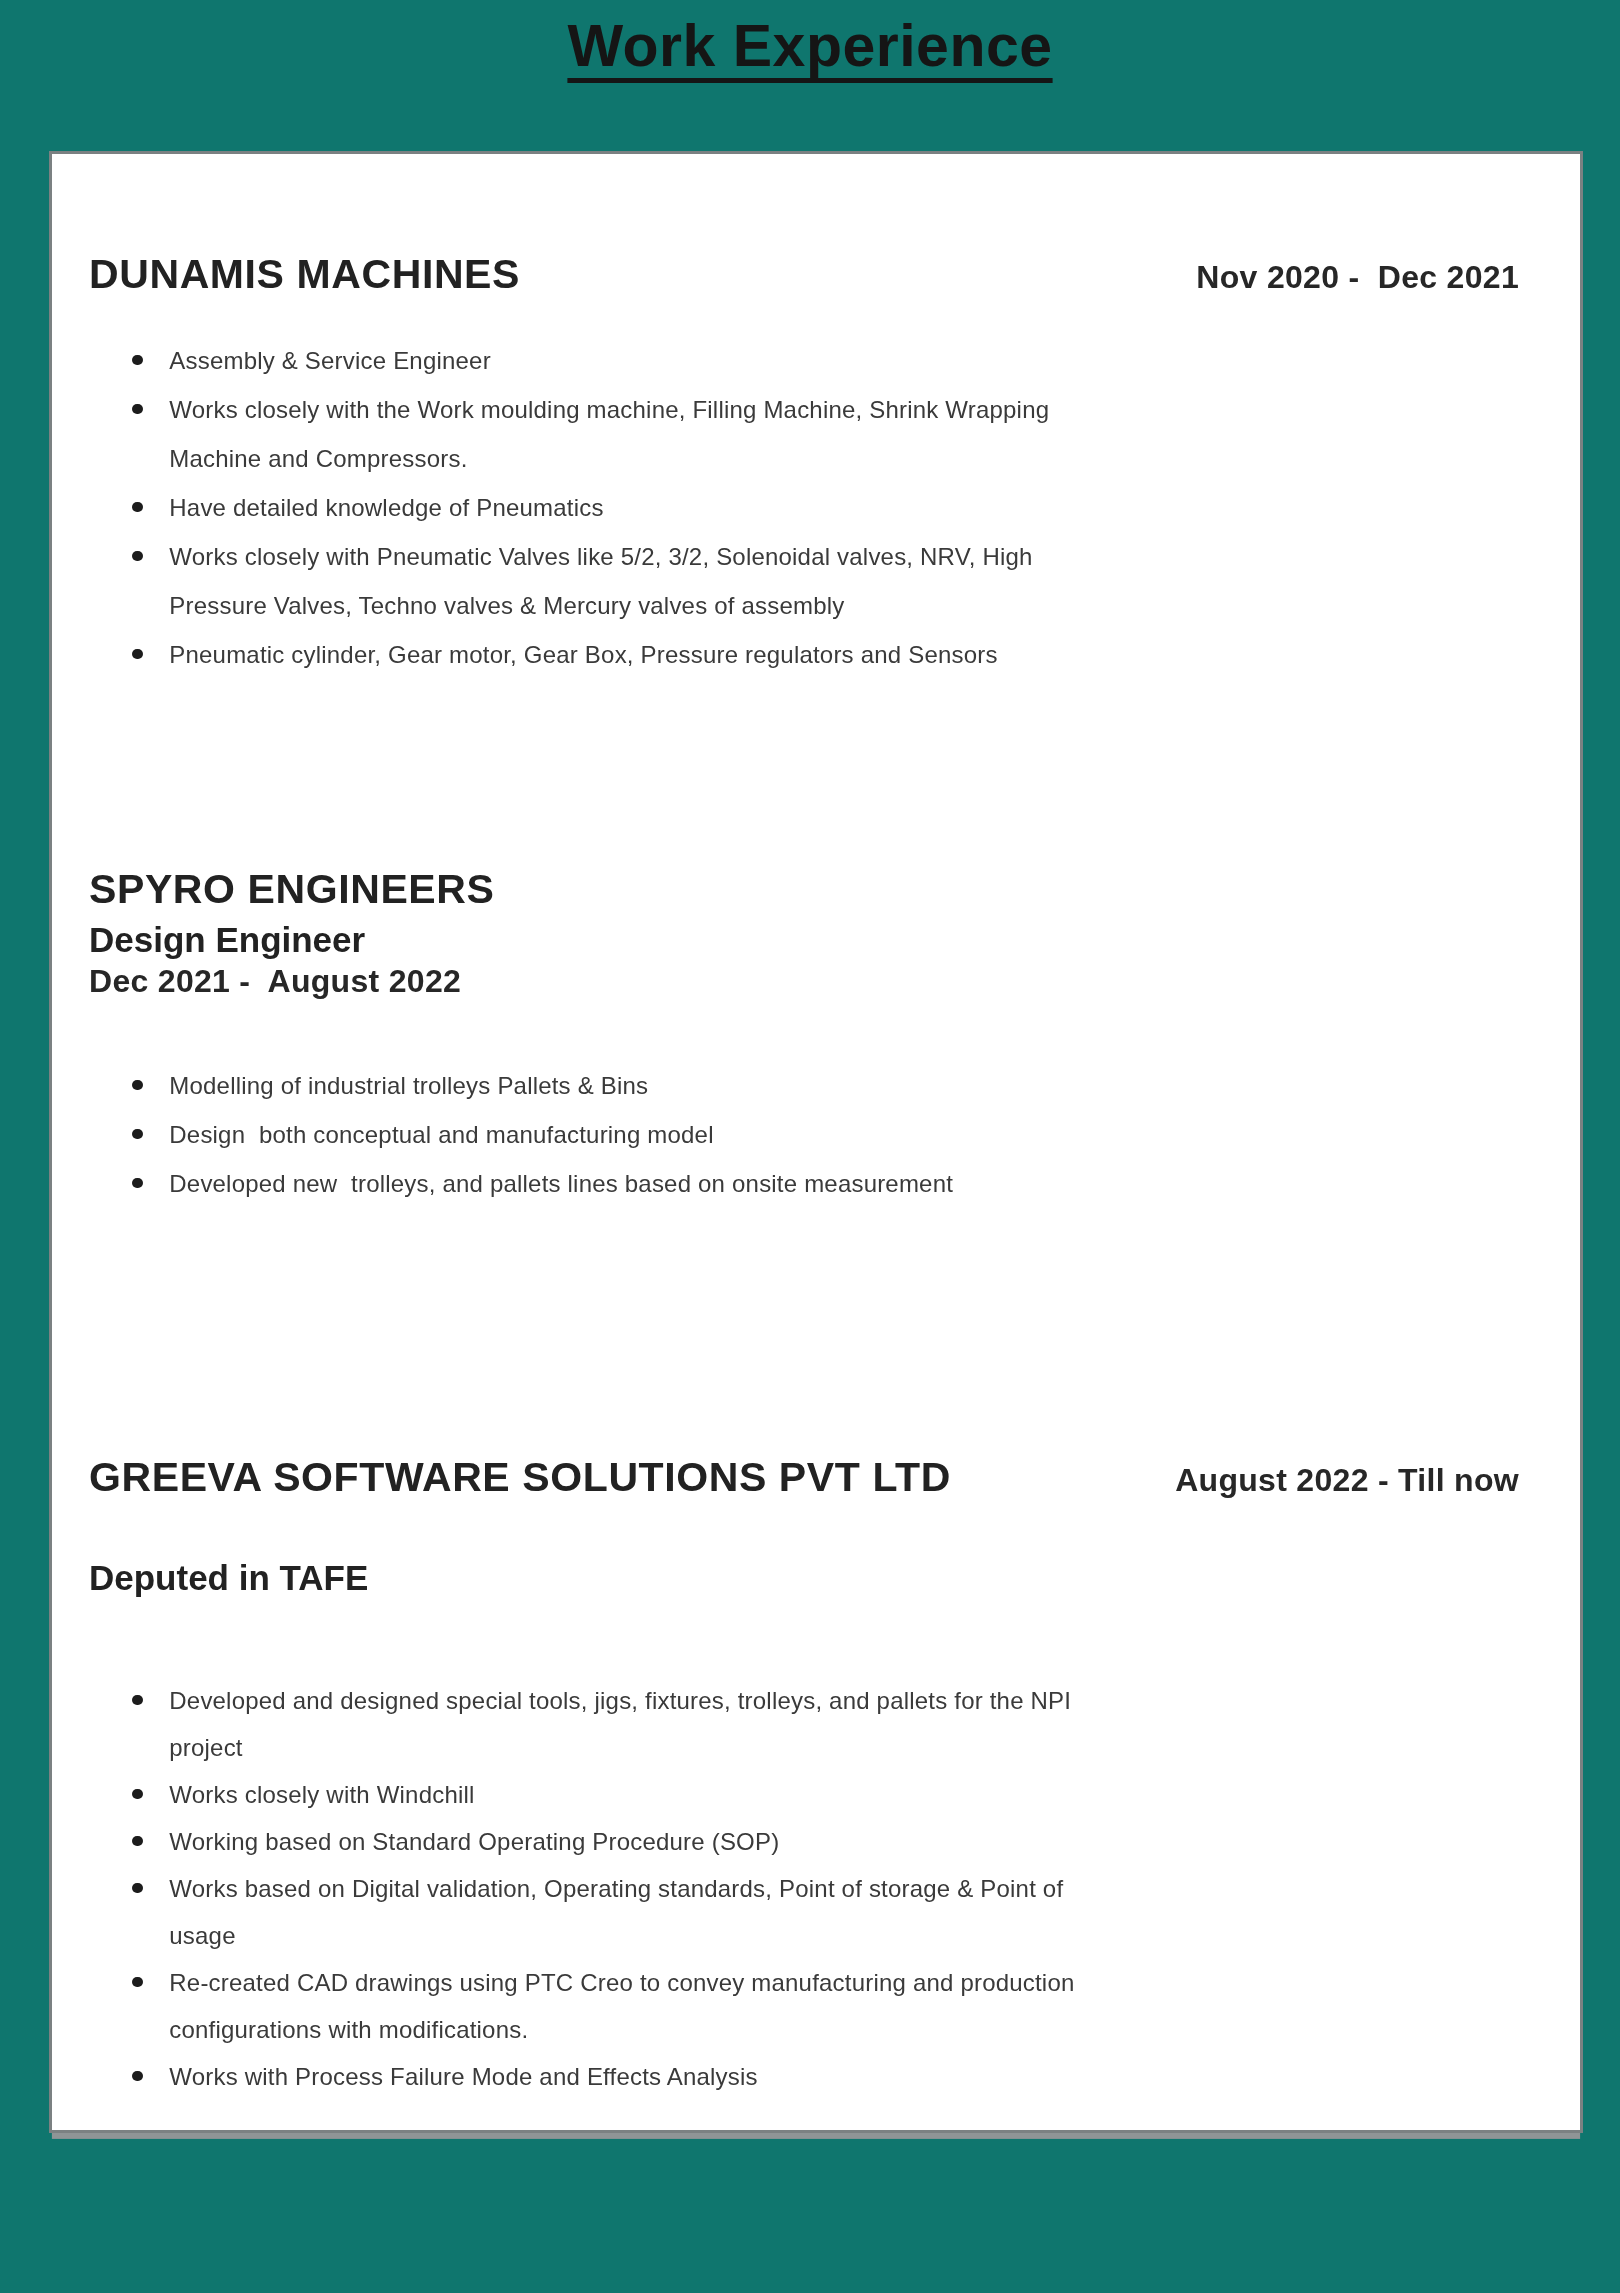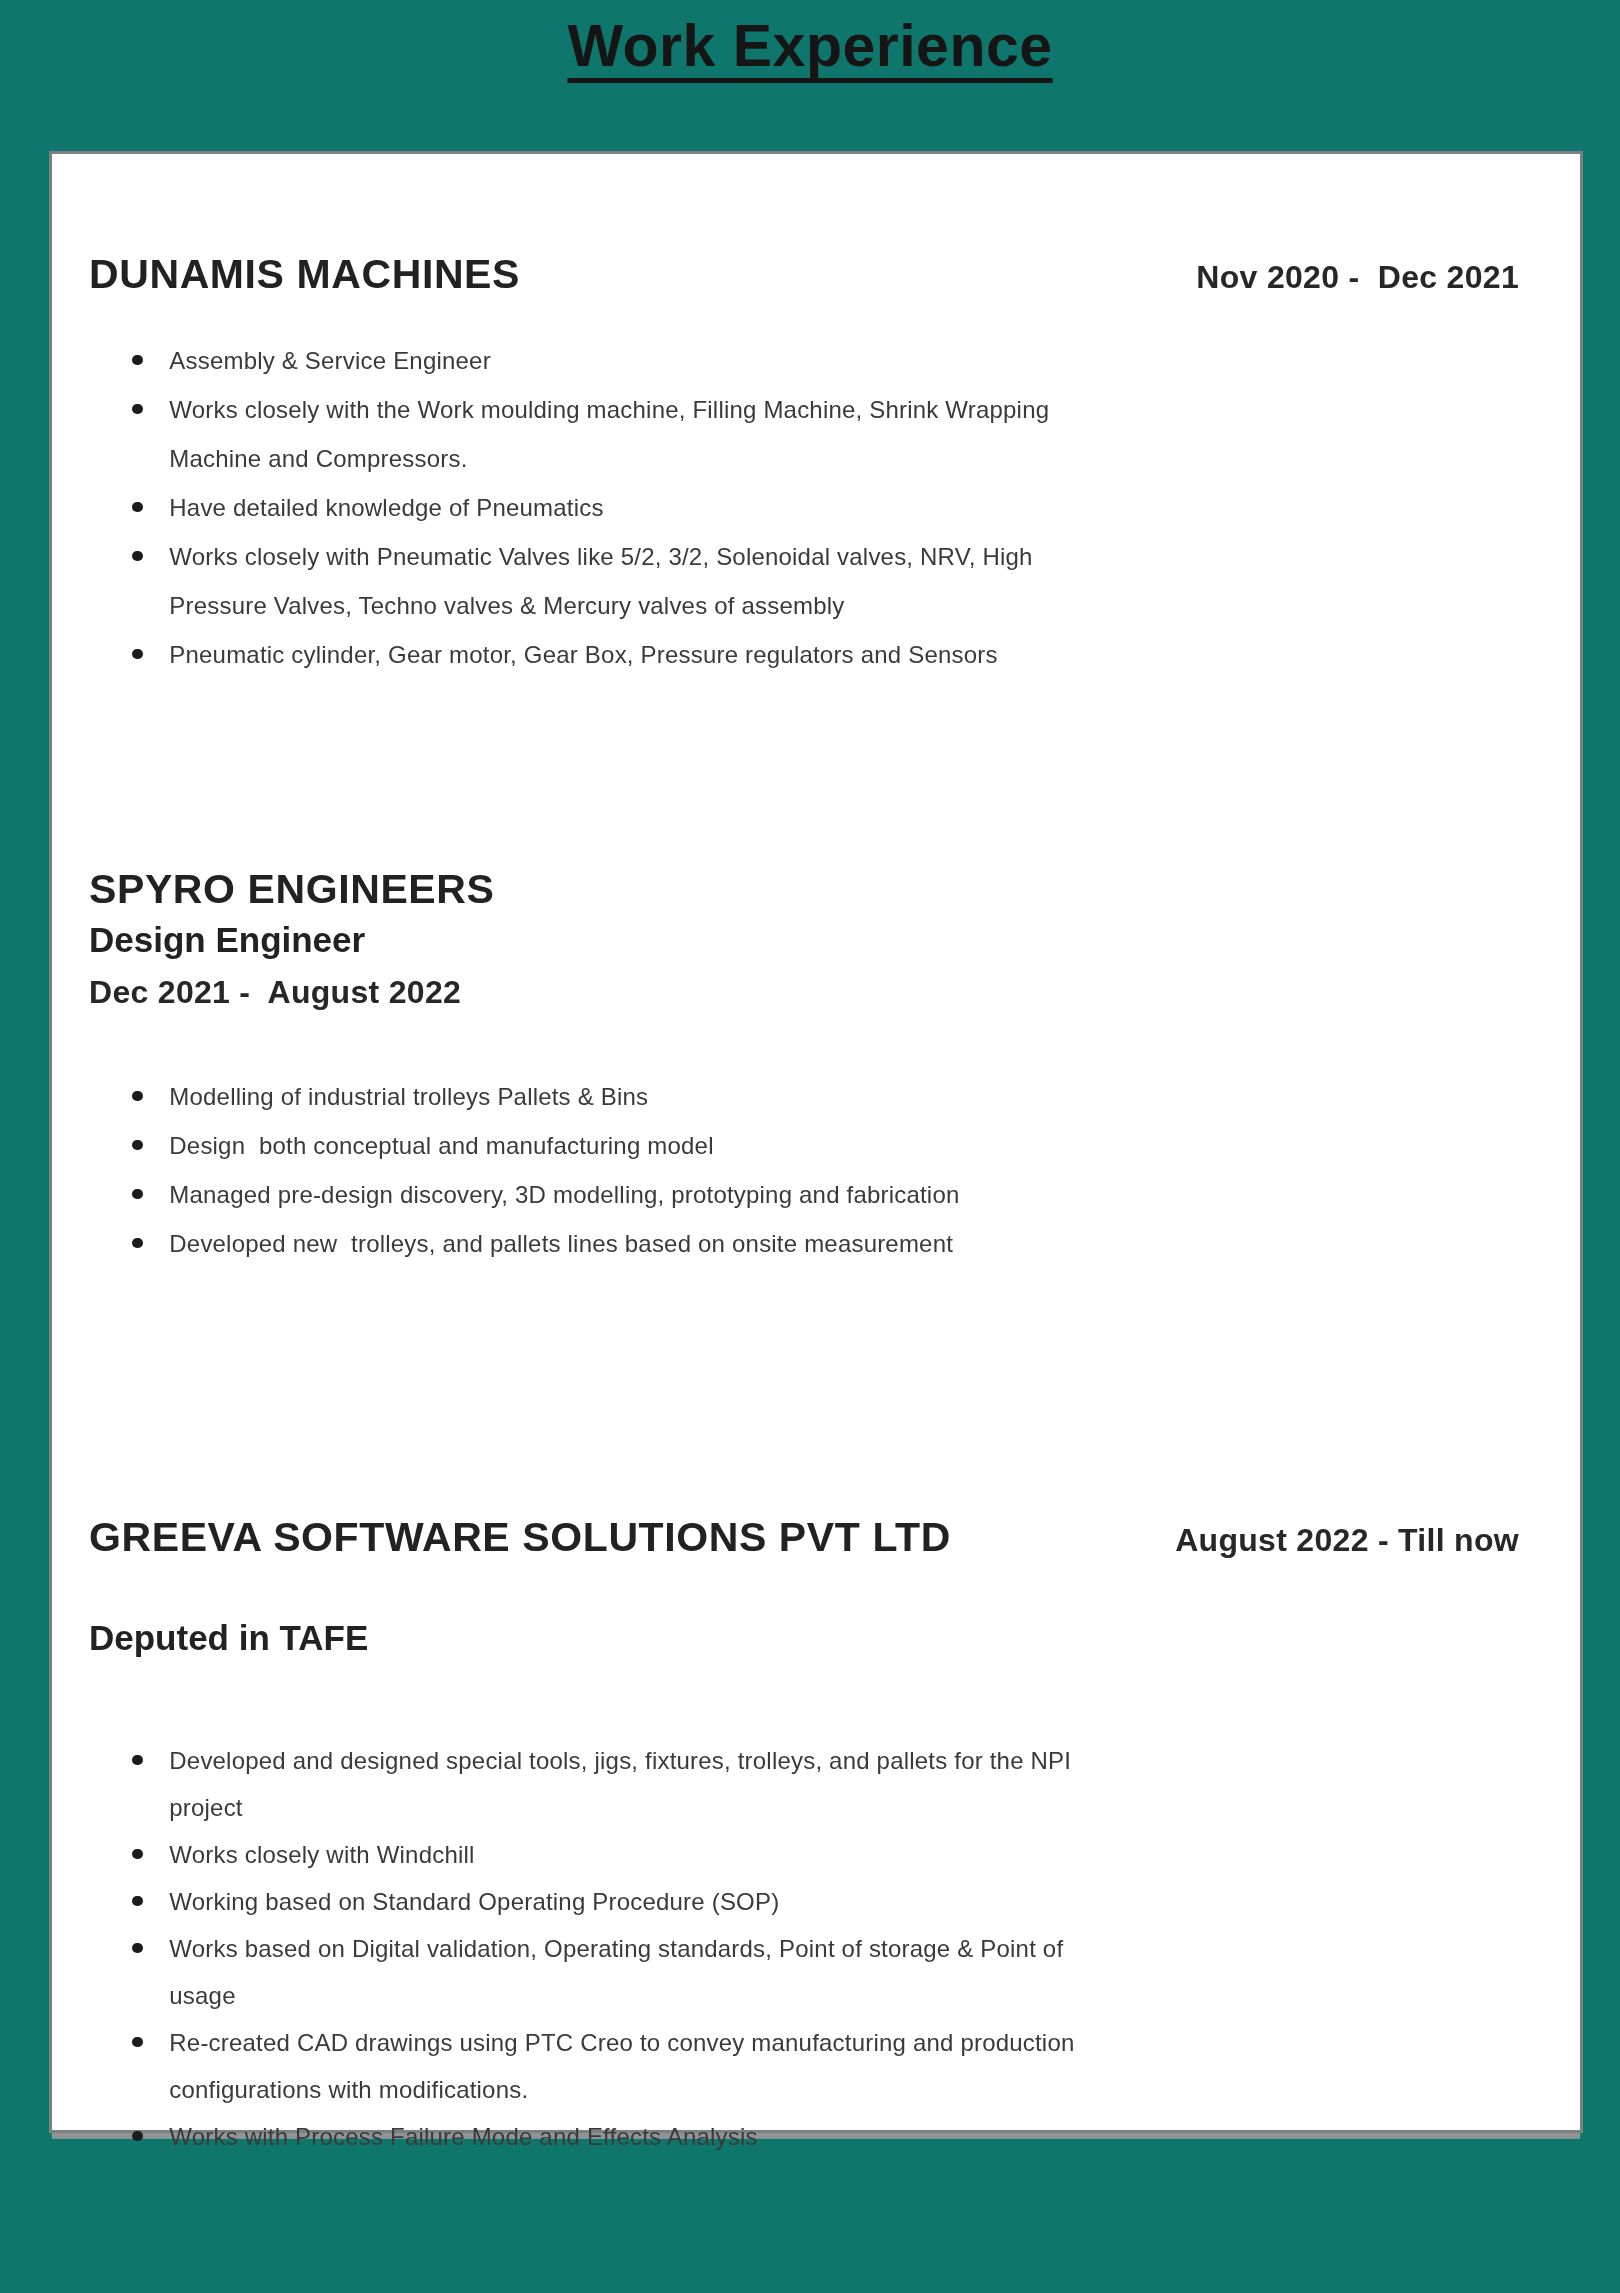--- a/index.html
+++ b/index.html
@@ -38,21 +38,20 @@
     box-sizing: border-box;
     border: 3.9px solid #7b8182;
     box-shadow: 0 8.8px 0 -2.9px #8f9596;
     background: #ffffff;
     padding: 94px 61px 0 37px;
   }
   .sec-head, .role-row {
     display: flex;
     justify-content: space-between;
     align-items: baseline;
-    gap: 11px;
   }
   .company {
     font-size: 41px;
     font-weight: bold;
     color: #222222;
     letter-spacing: 0.6px;
     line-height: 53px;
     white-space: pre-wrap;
   }
   .date {
@@ -148,24 +147,20 @@
         <div class="bullet">
           <span class="dot"></span>
           <span class="btext">Modelling of industrial trolleys Pallets &amp; Bins</span>
         </div>
         <div class="bullet">
           <span class="dot"></span>
           <span class="btext">Design  both conceptual and manufacturing model</span>
         </div>
         <div class="bullet">
           <span class="dot"></span>
-          <span class="btext">Managed pre-design discovery, 3D modelling, prototyping and fabrication</span>
-        </div>
-        <div class="bullet">
-          <span class="dot"></span>
           <span class="btext">Developed new  trolleys, and pallets lines based on onsite measurement</span>
         </div>
       </div>
     </div>
 
     <div class="section section-greeva">
       <div class="sec-head">
         <span class="company">GREEVA SOFTWARE SOLUTIONS PVT LTD</span>
         <span class="date">August 2022 - Till now</span>
       </div>

